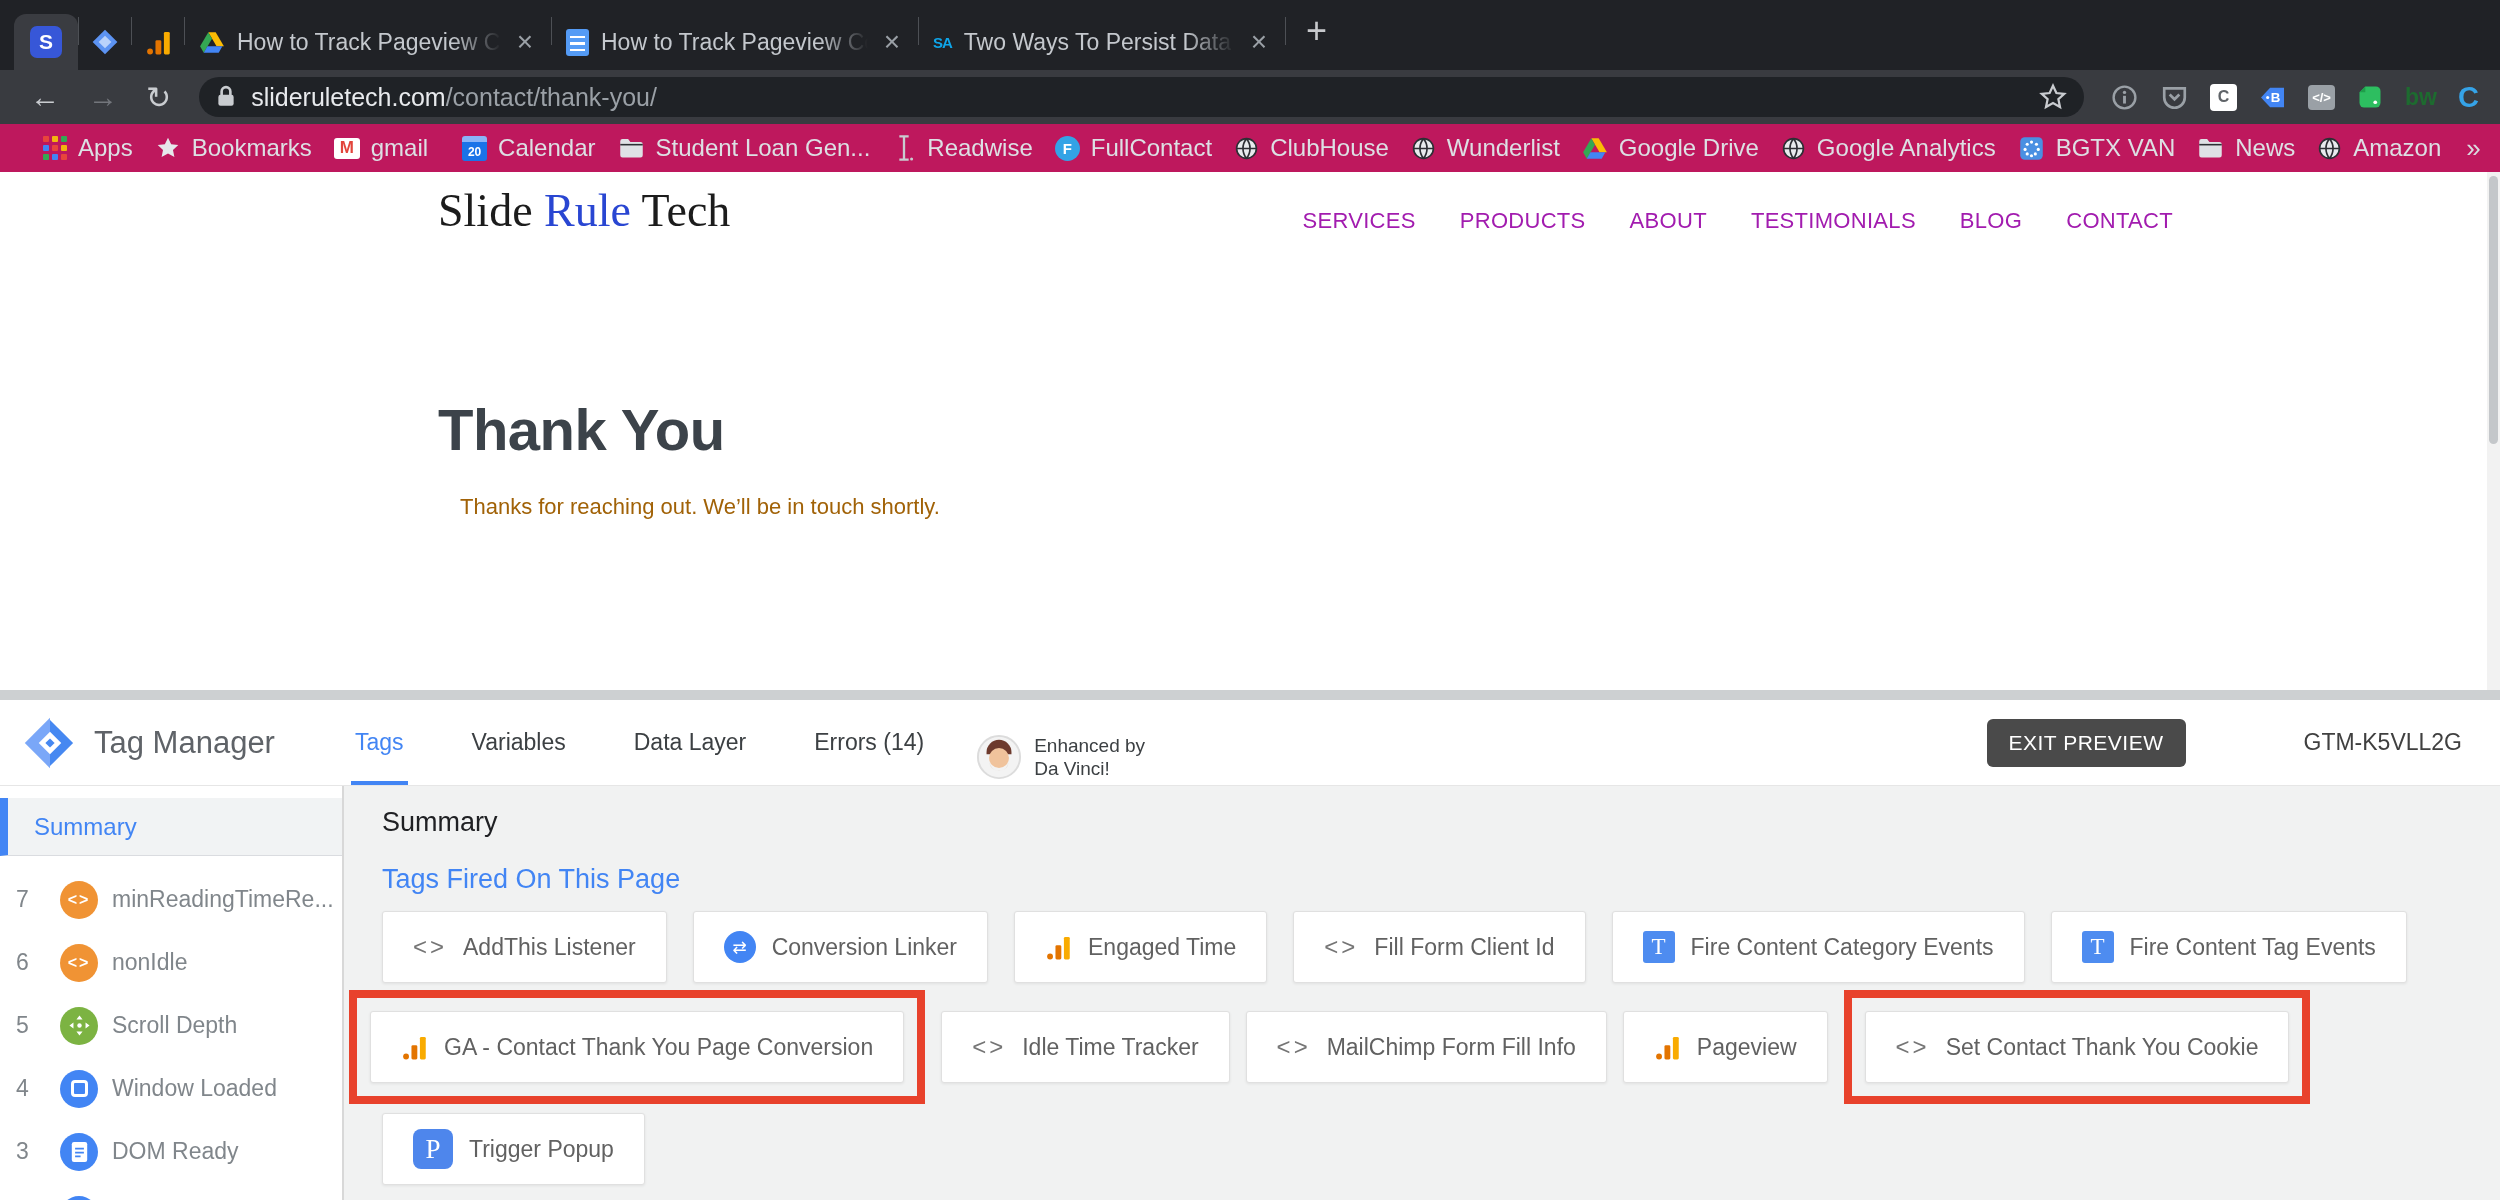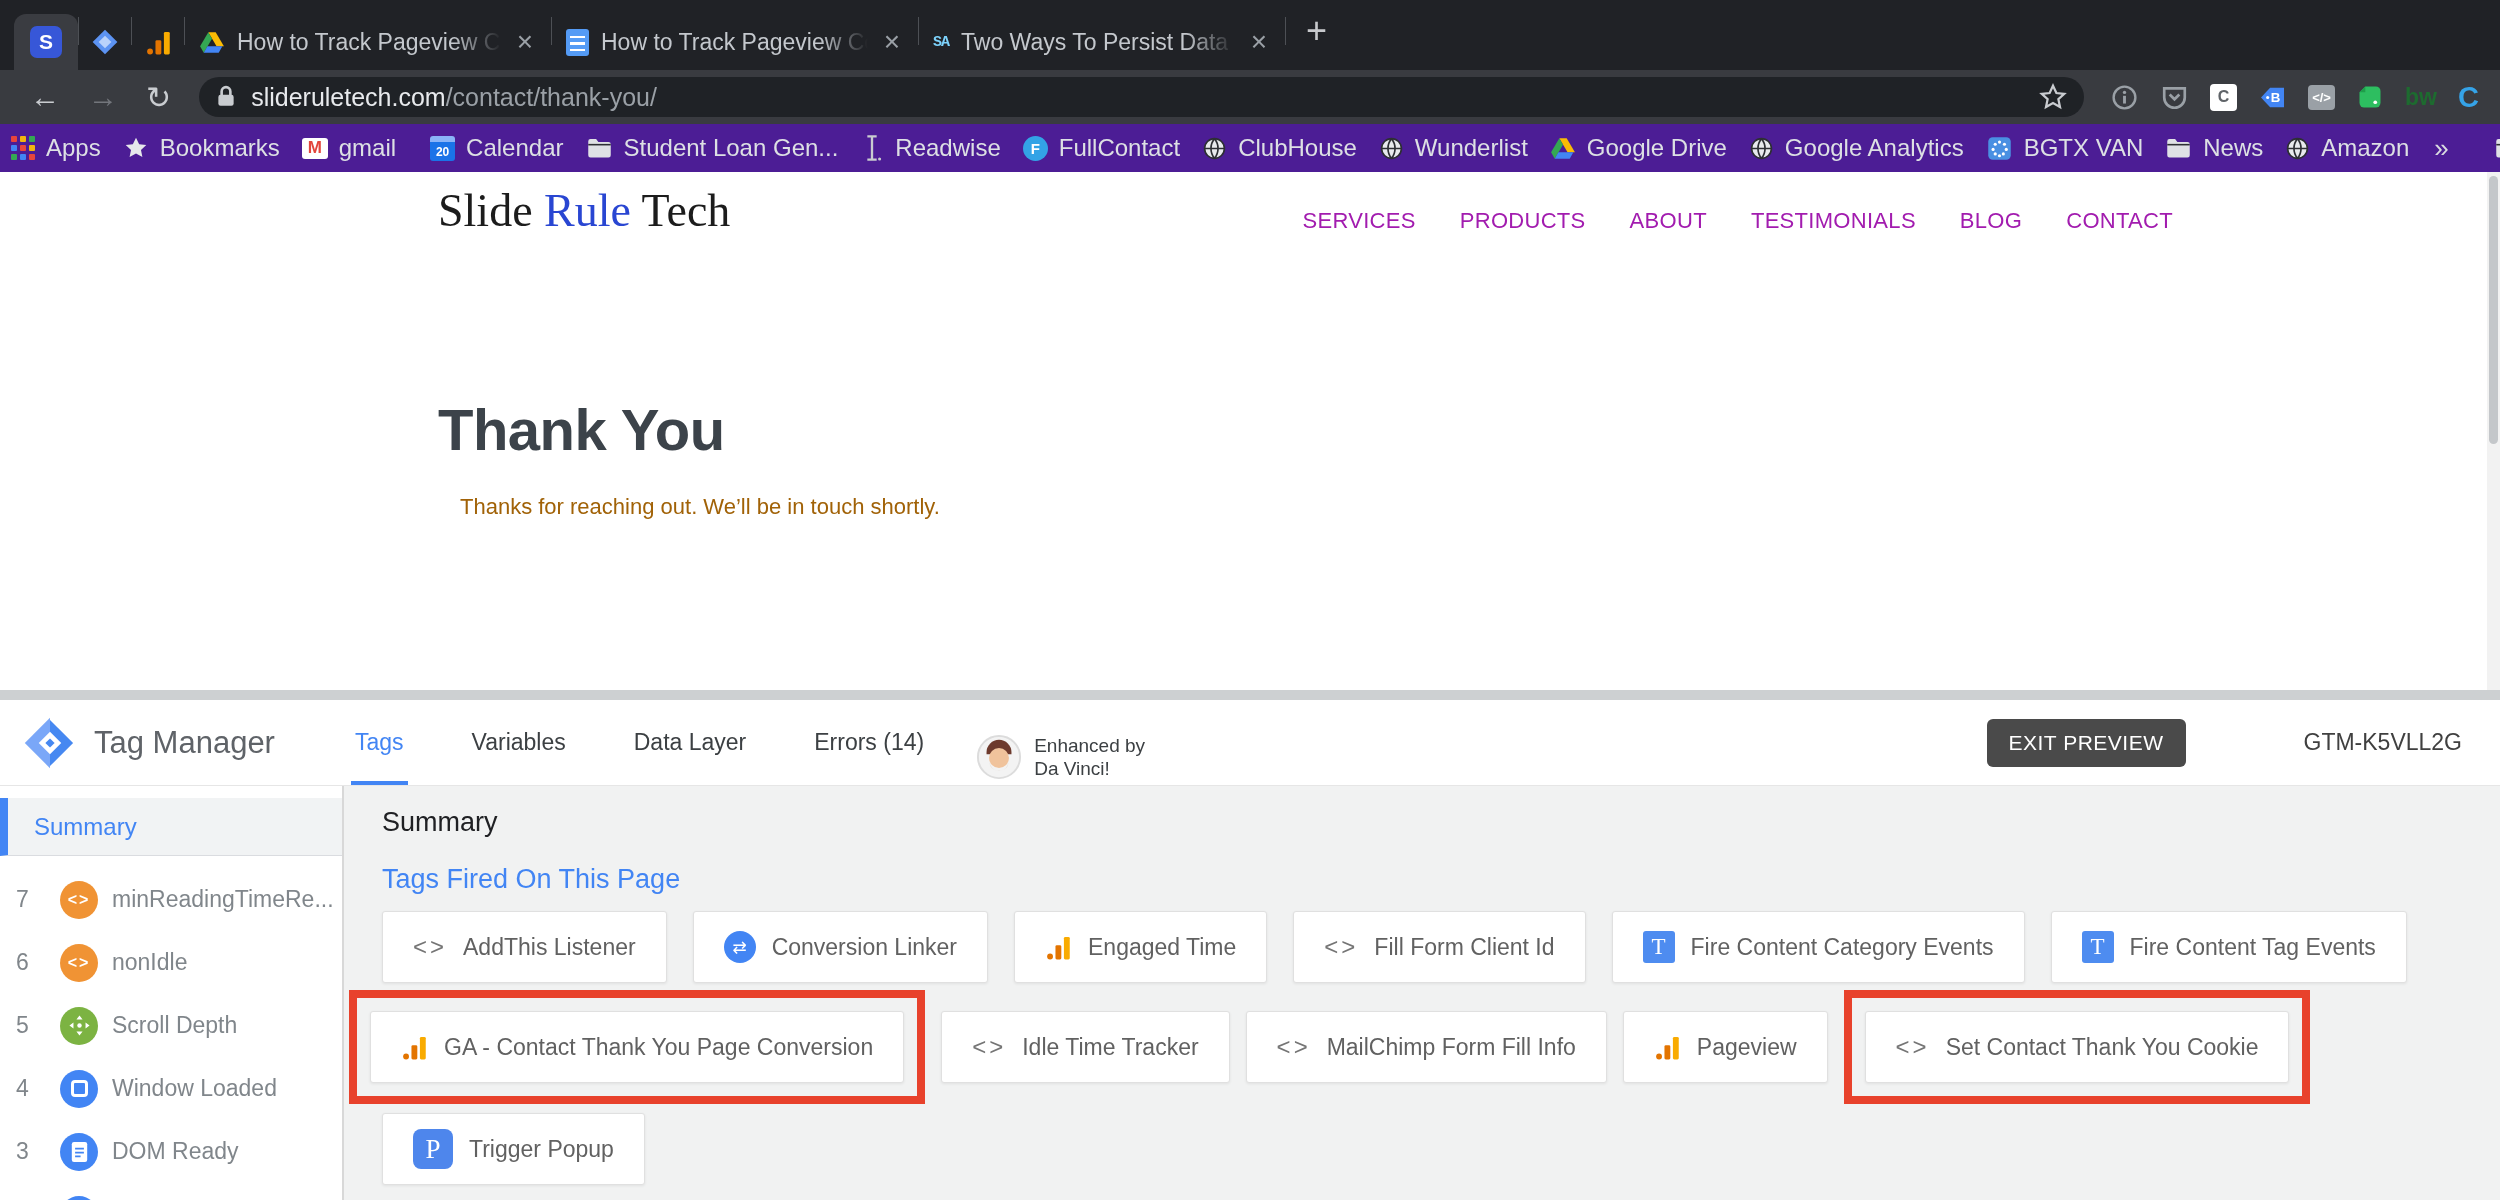--- a/index.html
+++ b/index.html
@@ -13,21 +13,21 @@
   .pinned { width:52px; height:56px; display:flex; align-items:center; justify-content:center; }
   .tab { width:366px; height:56px; display:flex; align-items:center; gap:12px; padding:0 14px; }
   .tab-title { color:#c4c8cd; font-size:23px; white-space:nowrap; overflow:hidden; flex:1;
     -webkit-mask-image:linear-gradient(90deg,#000 82%,transparent); mask-image:linear-gradient(90deg,#000 82%,transparent); }
   .tab-close { color:#9aa0a6; font-size:28px; line-height:28px; padding:0 4px; }
   .tab-sep { width:1px; height:28px; background:#4d5055; align-self:center; margin-bottom:8px; }
   .newtab { color:#c7c9cc; font-size:36px; padding:0 20px 8px 20px; align-self:center; }
 
   .slogo { width:32px; height:32px; background:#3757d8; border-radius:7px; color:#fff; font-weight:bold;
     font-size:21px; display:flex; align-items:center; justify-content:center; }
-  .safav { color:#7dd3fc; font-weight:bold; font-size:15px; letter-spacing:-1px;font-family:Liberation Mono, monospace; }
+  .safav { color:#0ea5e9; font-weight:bold; font-size:15px; letter-spacing:-1px; }
   .docsbox { width:23px; height:27px; background:#549bf5; border-radius:3px; display:block; }
   .docsbox i { display:block; height:2.5px; background:#fff; margin:4px 4px 0 4px; }
   .docsbox i:first-child { margin-top:7px; }
 
   
   #toolbar { height:54px; background:#393b40; display:flex; align-items:center; padding:0 16px; }
   .navg { font-size:30px; color:#c9ccd0; padding:0 14px; }
   .navg.dim { color:#73767c; }
   .urlbar { flex:0 0 1885px; height:40px; background:#1f2226; border-radius:20px; display:flex;
     align-items:center; padding:0 16px; gap:14px; margin-left:14px; }
@@ -36,21 +36,21 @@
   .url-star { margin-left:auto; display:flex; }
   #ext-row { display:flex; align-items:center; gap:21px; margin-left:26px; }
   #ext-row .icon { display:flex; align-items:center; justify-content:center; }
   .extcal { width:27px; height:27px; background:#fff; border-radius:4px; color:#5f6368; font-weight:bold;
     font-size:16px; display:flex; align-items:center; justify-content:center; }
   .extcode { background:#9aa0a6; border-radius:4px; color:#fff; font-weight:bold; font-size:13px; padding:5px 4px; }
   .extbw { color:#1d6b2f; font-weight:bold; font-size:23px; }
   .extc { color:#35a3e8; font-weight:bold; font-size:29px; }
 
   
-  #bookmarks { height:48px; background:#4c1d95; display:flex; align-items:center; padding:0 0; }
+  #bookmarks { height:48px; background:#be185d; display:flex; align-items:center; padding:0 32px; }
   .bm { display:flex; align-items:center; gap:11px; padding:0 11px; color:#dde0e4; font-size:24px; white-space:nowrap; }
   .bm .icon { display:flex; }
   .bm-spacer { flex:1; }
   .bm-chevrons { color:#dadce0; font-size:26px; padding:0 14px; }
   .bm-divider { width:1px; height:28px; background:#5a5d62; margin:0 10px; }
   .gmailbox { width:26px; height:21px; background:#fff; border-radius:3px; color:#e2453c; font-weight:bold;
     font-size:17px; display:flex; align-items:center; justify-content:center; }
   .calbox { width:25px; height:25px; border-radius:3px; color:#fff; font-size:12px; font-weight:bold;
     display:flex; align-items:flex-end; justify-content:center; padding-bottom:2px;
     background:linear-gradient(#8ab4f8 0 6px,#1a73e8 6px);margin-left:12px; }

